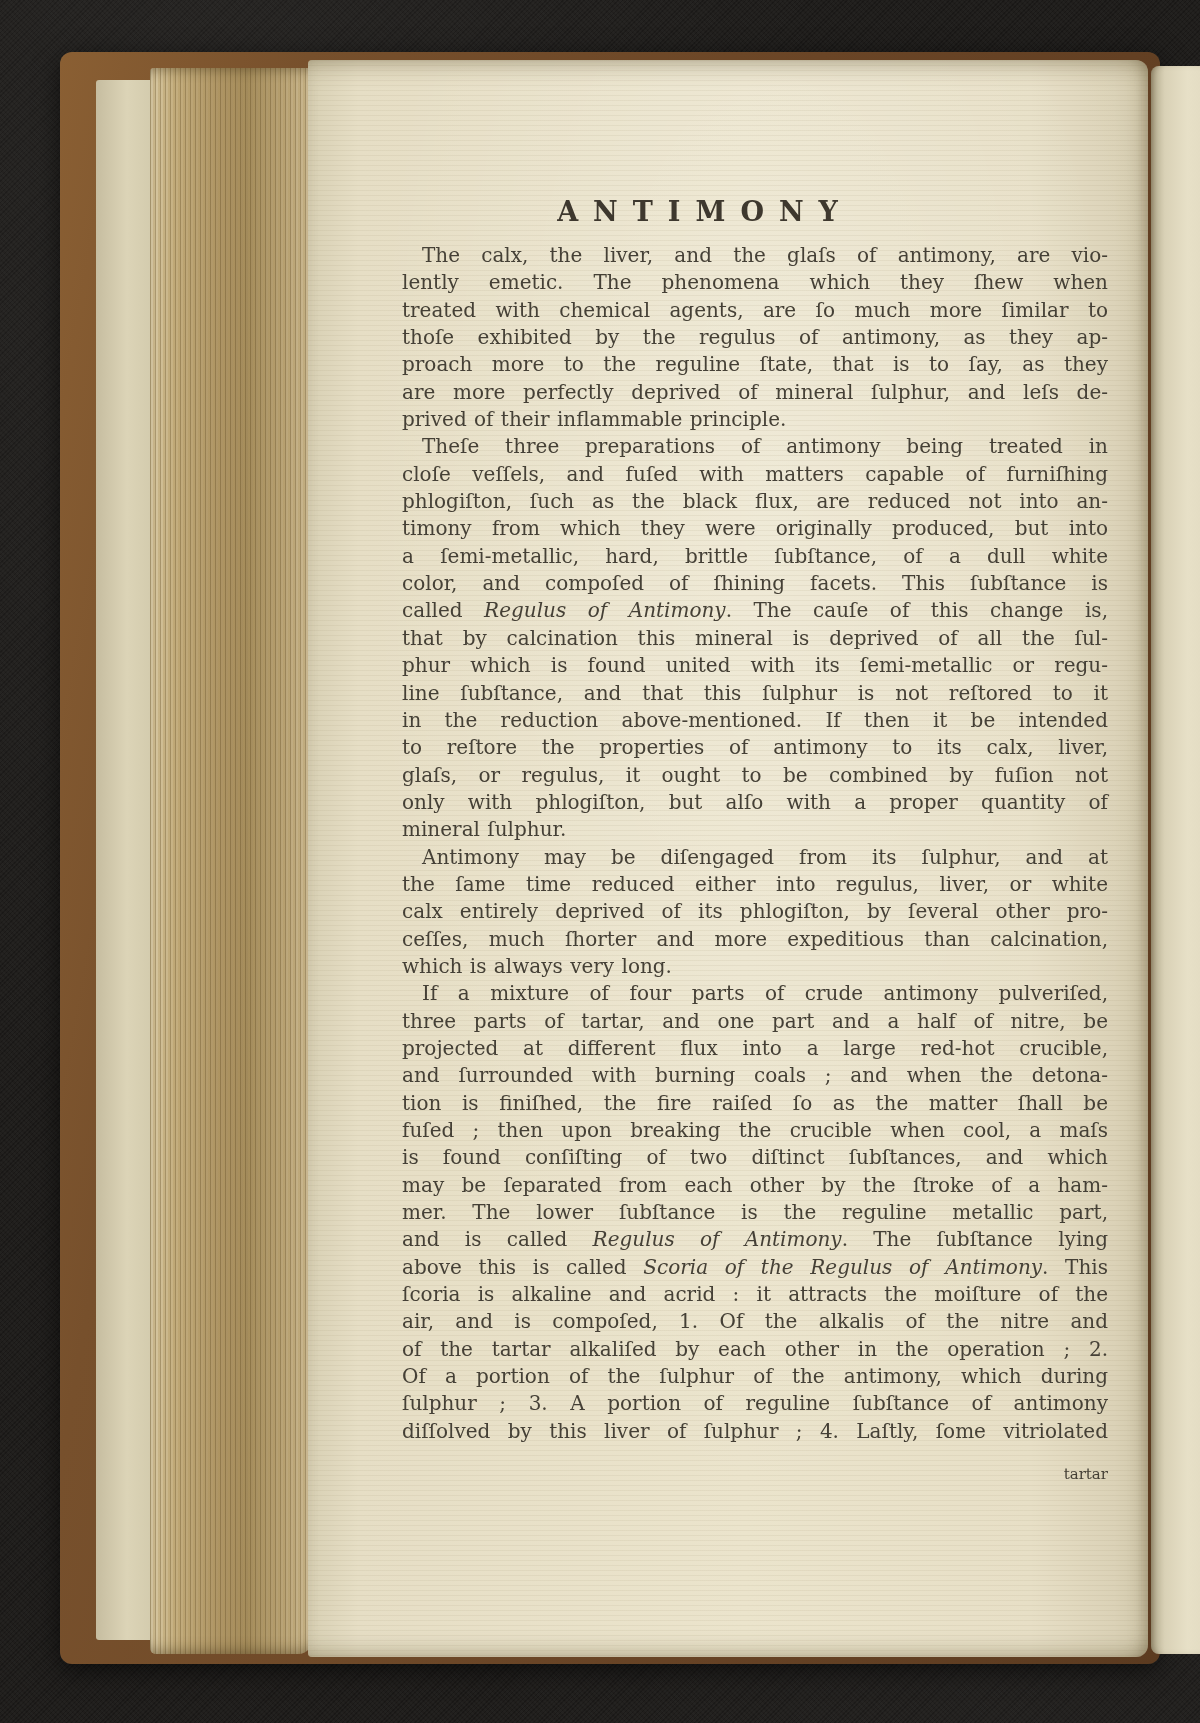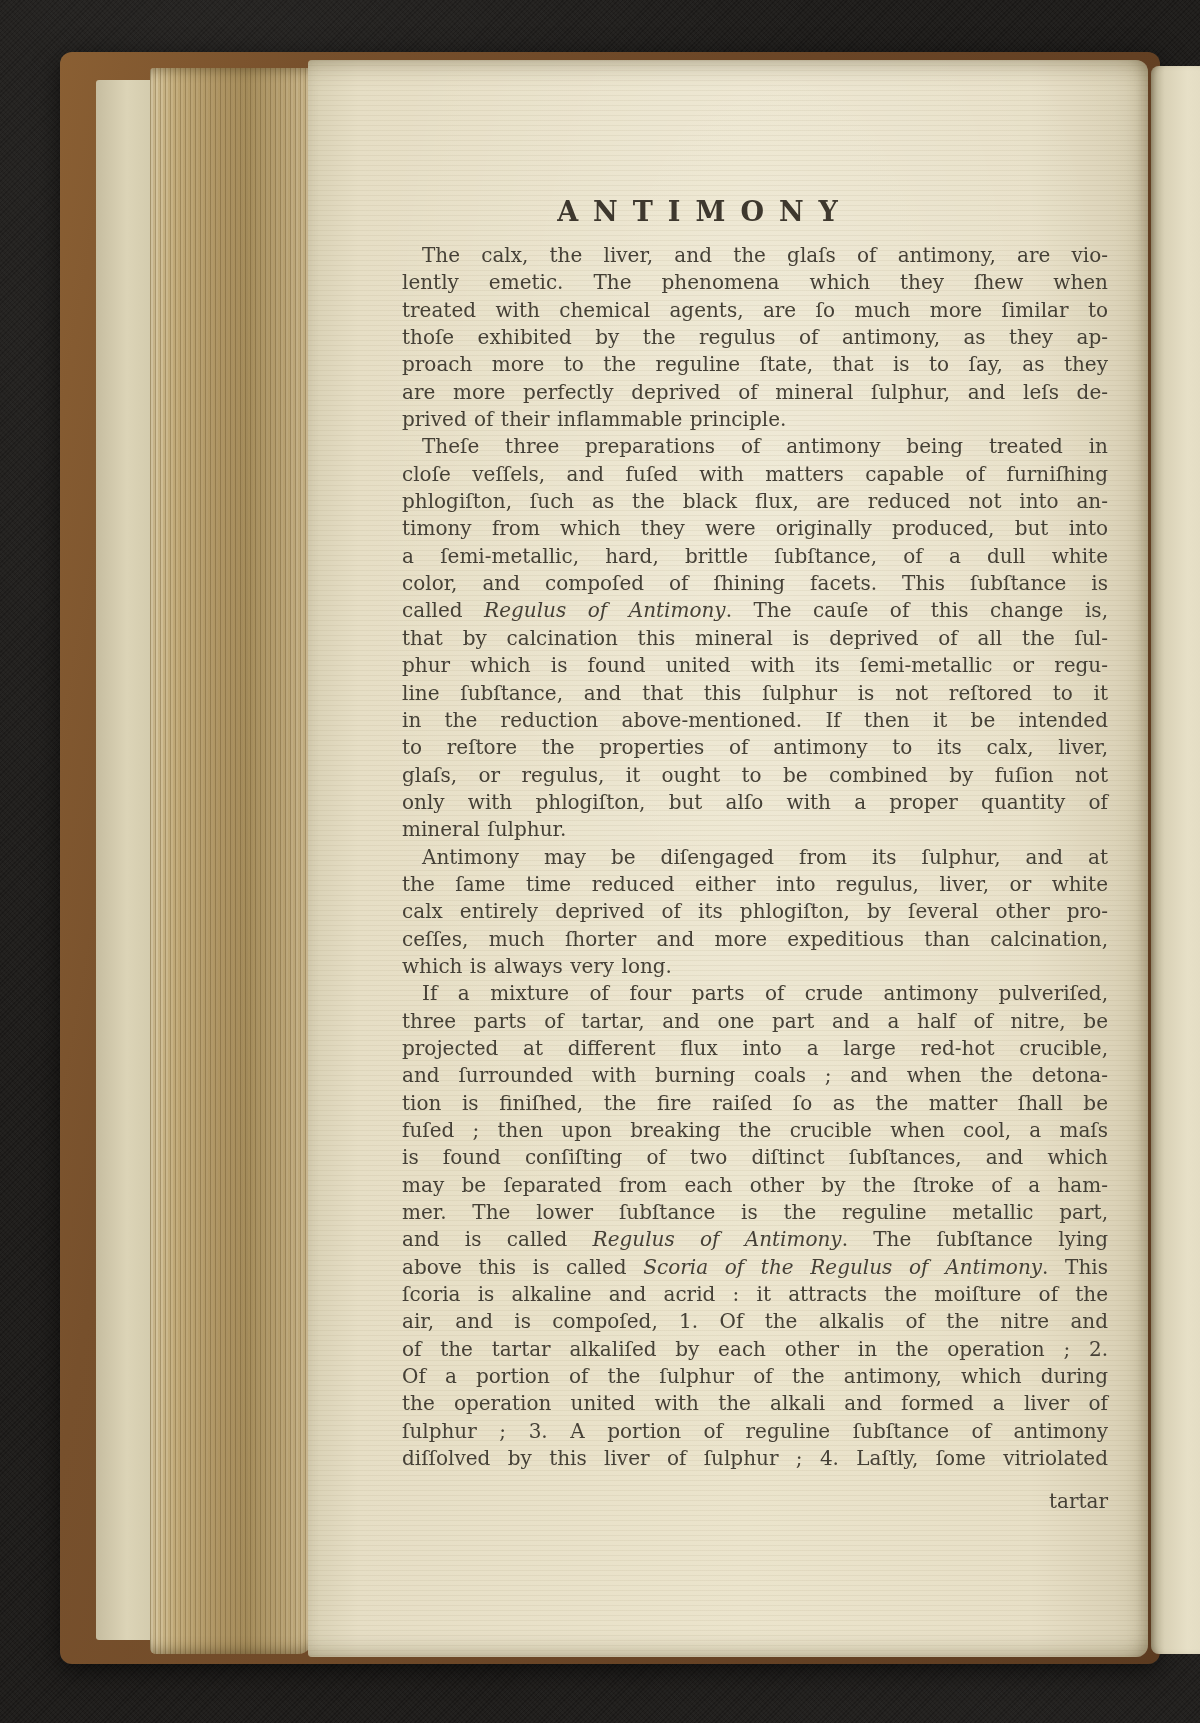--- a/index.html
+++ b/index.html
@@ -68,21 +68,21 @@
   }
   .line{
     font-size:20px;line-height:27.35px;
     text-align:justify;text-align-last:justify;
     word-spacing:1px;
   }
   .line.first{text-indent:20px;}
   .line.final{text-align:left;text-align-last:left;}
   .it{font-style:italic;margin-top:7px;}
   .catchword{
-    font-size:20px;line-height:27.35px;text-align:right;
+    font-size:15px;line-height:27.35px;text-align:right;
     margin-top:16px;color:#454036;
   }
 </style>
 </head>
 <body>
 
 <div id="stage">
   <div class="cover"></div>
   <div class="endpaper"></div>
   <div class="fore-edge"></div>
@@ -133,21 +133,20 @@
             <div class="line"><span>fuſed ; then upon breaking the crucible when cool, a maſs</span></div>
             <div class="line"><span>is found conſiſting of two diſtinct ſubſtances, and which</span></div>
             <div class="line"><span>may be ſeparated from each other by the ſtroke of a ham-</span></div>
             <div class="line"><span>mer.  The lower ſubſtance is the reguline metallic part,</span></div>
             <div class="line"><span>and is called </span><span class="it">Regulus of Antimony</span><span>.  The ſubſtance lying</span></div>
             <div class="line"><span>above this is called </span><span class="it">Scoria of the Regulus of Antimony</span><span>.  This</span></div>
             <div class="line"><span>ſcoria is alkaline and acrid : it attracts the moiſture of the</span></div>
             <div class="line"><span>air, and is compoſed,  1. Of the alkalis of the nitre and</span></div>
             <div class="line"><span>of the tartar alkaliſed by each other in the operation ;  2.</span></div>
             <div class="line"><span>Of a portion of the ſulphur of the antimony, which during</span></div>
-            <div class="line"><span>the operation united with the alkali and formed a liver of</span></div>
             <div class="line"><span>ſulphur ;  3. A portion of reguline ſubſtance of antimony</span></div>
             <div class="line"><span>diſſolved by this liver of ſulphur ; 4. Laſtly, ſome vitriolated</span></div>
           </div>
         </div>
       <div class="catchword">tartar</div>
     </div>
   </div>
 
   <div class="facing-page"></div>
 </div>

